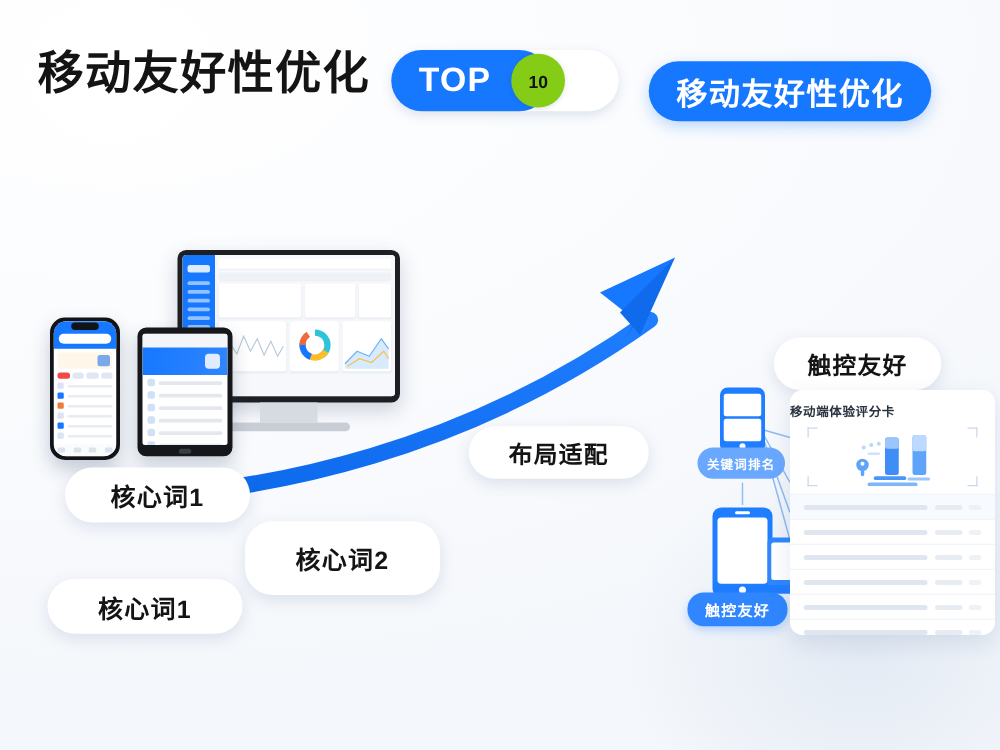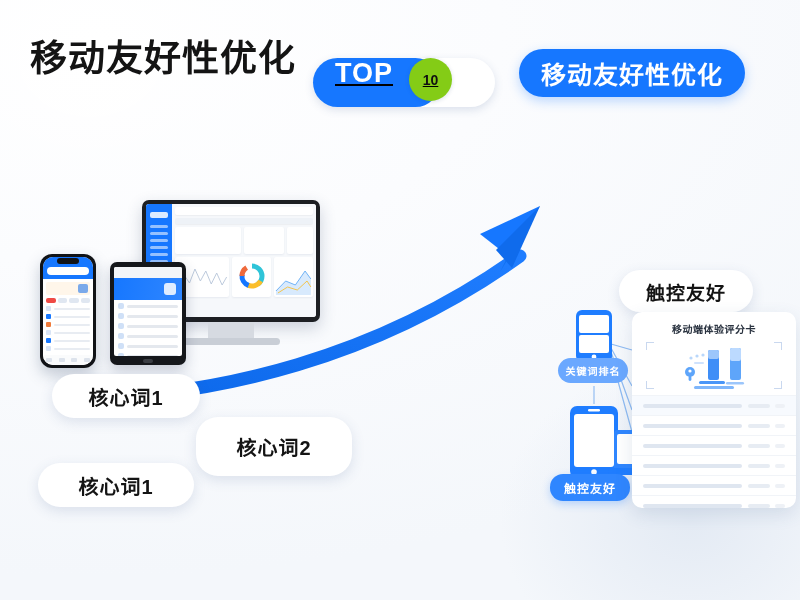--- a/index.html
+++ b/index.html
@@ -21,25 +21,25 @@
   .vig.br{right:-80px;bottom:-80px;width:380px;height:320px;
     background:radial-gradient(closest-side,rgba(214,224,238,.55),rgba(255,255,255,0));}
 
   
   .headline{
     position:absolute;left:30px;top:28px;
     font-size:37px;font-weight:700;color:#141414;letter-spacing:1px;
     white-space:nowrap;
   }
   .topbadge{
-    position:absolute;left:313px;top:58px;
+    position:absolute;left:313px;top:40px;
     height:49px;width:182px;border-radius:26px;
     background:#ffffff;
     box-shadow:0 3px 9px rgba(60,90,140,.17);
-    display:flex;text-decoration:underline;
+    display:flex;align-items:center;
   }
   .topbadge .bluepart{
     position:absolute;left:0;top:0;height:49px;width:127px;
     border-radius:26px;background:#1677ff;
   }
   .topbadge .toplabel{
     position:relative;z-index:2;color:#ffffff;font-size:27px;font-weight:700;
     letter-spacing:1px;margin-left:22px;
   }
   .topbadge .numcircle{
@@ -176,21 +176,21 @@
   .bp-b{left:2px;top:166px;width:80px;height:27px;background:#2f86ff;
     box-shadow:0 3px 8px rgba(47,134,255,.3);font-size:12px;}
 
   
   .scard{
     position:absolute;left:84px;top:4px;width:164px;height:196px;
     background:#ffffff;border-radius:10px;
     box-shadow:0 6px 18px rgba(60,90,140,.14);overflow:hidden;
   }
   .scard .st{
-    text-align:center;font-size:10px;font-weight:700;color:#2a3340;
+    text-align:left;font-size:10px;font-weight:700;color:#2a3340;
     padding:9px 0 4px;letter-spacing:.5px;
   }
   .scard .chartbox{
     position:relative;margin:2px 14px 6px;height:47px;
   }
   .cn{position:absolute;width:7px;height:7px;border-color:#c9d8ef;border-style:solid;}
   .cn.a{left:0;top:0;border-width:1px 0 0 1px;}
   .cn.b{right:0;top:0;border-width:1px 1px 0 0;}
   .cn.c{left:0;bottom:0;border-width:0 0 1px 1px;}
   .cn.d{right:0;bottom:0;border-width:0 1px 1px 0;}
@@ -369,20 +369,21 @@
           <u></u>
         </div>
       </div>
       <div class="notch"></div>
     </div>
   </div>
 
   <div class="kw kw1">核心词1</div>
   <div class="kw kw2">核心词2</div>
   <div class="kw kw3">核心词1</div>
+  <div class="kw kw4">布局适配</div>
   <div class="kw kw5">触控友好</div>
 
   <div class="diagram">
 
     <svg class="diag-svg" width="252" height="215">
 
       <g stroke="#7cb0f0" stroke-width="1.2" fill="none" opacity=".85">
         <path d="M63,36 L84,42"></path>
         <path d="M63,40 L84,78"></path>
         <path d="M63,44 L84,102"></path>

